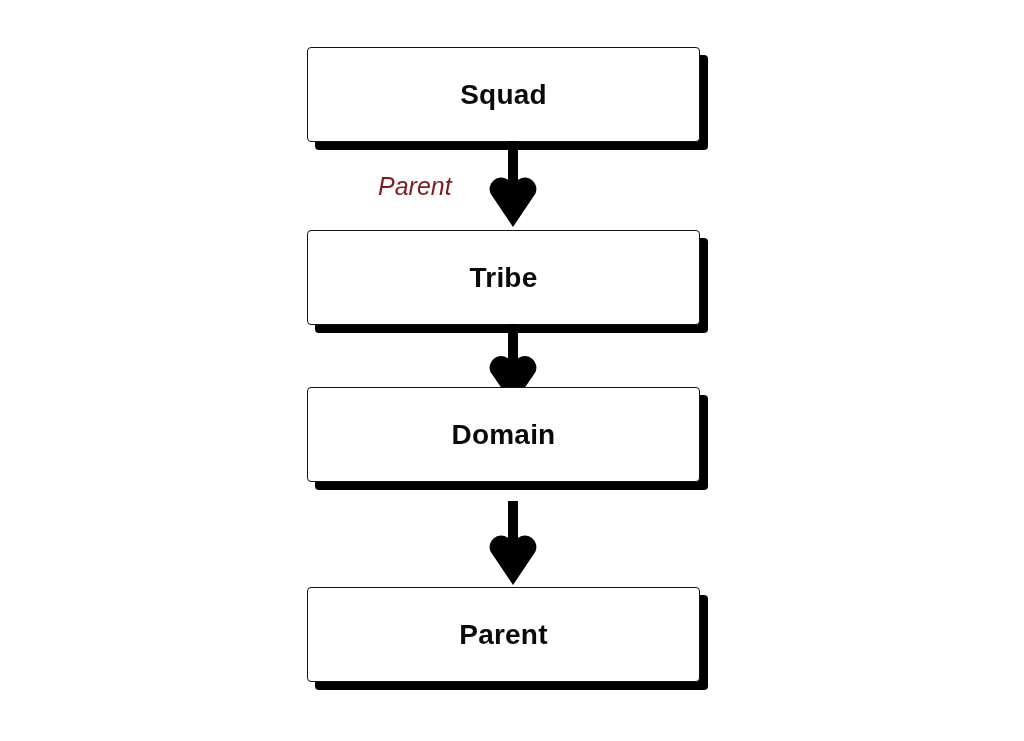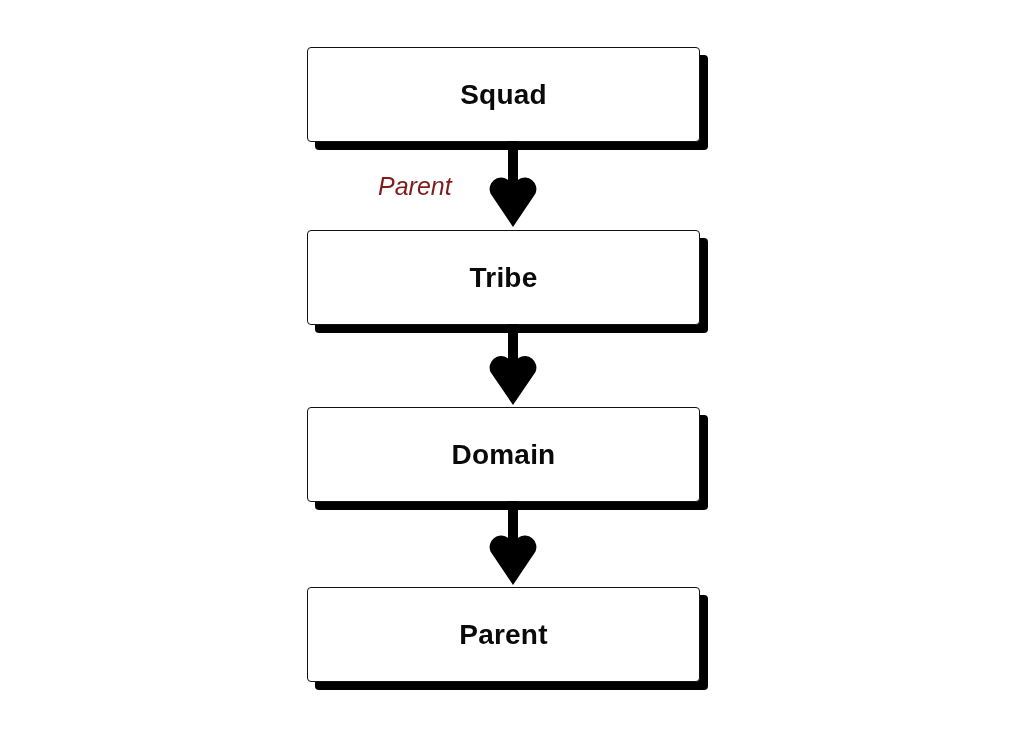--- a/index.html
+++ b/index.html
@@ -39,21 +39,21 @@
     font-size: 28px;
     font-weight: bold;
     color: #0a0a0a;
     letter-spacing: 0.2px;
     line-height: 1;
     user-select: none;
   }
 
   .node-1 { top: 47px; }
   .node-2 { top: 230px; }
-  .node-3 { top: 407px; }
+  .node-3 { top: 387px; }
   .node-4 { top: 587px; }
 
   
   .arrow {
     position: absolute;
     left: 471px;          
     width: 84px;
   }
   .arrow svg {
     display: block;

